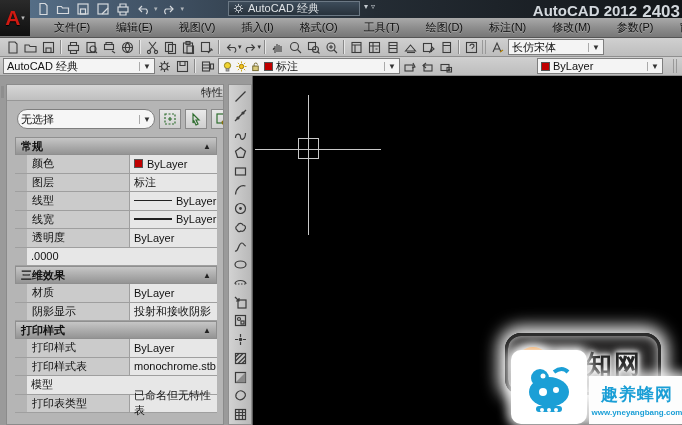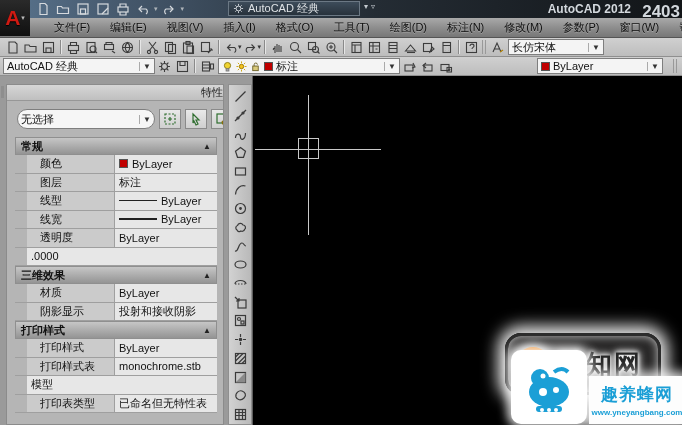--- a/index.html
+++ b/index.html
@@ -15,27 +15,27 @@
   .logo .a { color:#cf1a12; font-size:21px; font-weight:bold; text-shadow:0 1px 1px #000; }
   .logo .dd { color:#bbb; font-size:7px; margin-left:1px; }
   .qat { position:absolute; left:34px; top:1px; height:16px; display:flex; align-items:center; gap:3px; }
   .qicon { width:17px; height:15px; display:flex; align-items:center; justify-content:center; }
   .qicon svg { stroke:#d6dade; fill:none; stroke-width:1.2; }
   .qdd { color:#aeb4ba; font-size:7px; }
   .ws-switch { position:absolute; left:228px; top:1px; height:15px; width:132px;
     border:1px solid #6b7884; background:linear-gradient(180deg,#3d4c5a,#28323c);
     color:#dfe3e6; display:flex; align-items:center; padding:0 4px; gap:4px; }
   .ws-arrs { position:absolute; left:364px; top:2px; color:#c3c9cf; font-size:8px; letter-spacing:3px; }
-  .title-text { position:absolute; right:51px; top:2px; color:#d3d8dd; font-size:12px; font-weight:bold; }
+  .title-text { position:absolute; right:45px; top:2px; color:#d3d8dd; font-size:15px; font-weight:bold; }
   .title-partial { position:absolute; right:2px; top:2px; color:#d3d8dd; font-size:17px; font-weight:bold; }
 
   
   .menubar { position:absolute; left:0; top:18px; width:682px; height:20px;
     background:linear-gradient(180deg,#a9a9a9 0%,#8e8e8e 50%,#777 100%);
-    border-bottom:1px solid #555; display:flex; align-items:center; padding-left:44px; gap:0; }
+    border-bottom:1px solid #555; display:flex; align-items:center; padding-left:44px; gap:6px; }
   .menu-item { padding:0 10px; color:#0e0e0e; white-space:nowrap; text-shadow:0 1px 0 rgba(255,255,255,.25); }
 
   
   .tbar { position:absolute; left:0; width:682px; height:19px; background:linear-gradient(180deg,#d0d0d0,#bdbdbd);
     border-bottom:1px solid #8f8f8f; display:flex; align-items:center; padding:0 3px; }
   .tbar1 { top:38px; } .tbar2 { top:57px; }
   .ti { width:18px; height:17px; display:flex; align-items:center; justify-content:center; border-radius:2px; }
   .ti svg { stroke:#3c3c3c; fill:none; stroke-width:1.1; }
   .sep { width:1px; height:14px; background:#8a8a8a; margin:0 3px; box-shadow:1px 0 0 #e6e6e6; }
   .grip { width:4px; height:14px; margin:0 2px; border-left:1px solid #999; border-right:1px solid #999; }
@@ -64,22 +64,22 @@
   .sel-combo { width:138px; height:20px; background:#f6f6f6;border-radius:10px; }
   .pal-btn { width:22px; height:20px; border:1px solid #8a8a8a; background:linear-gradient(180deg,#e9e9e9,#cfcfcf);
     display:flex; align-items:center; justify-content:center; }
   .pal-btn svg { stroke:#2f6e2f; fill:none; stroke-width:1.2; }
   .pgrid { position:absolute; left:8px; top:52px; width:202px; }
   .psec { height:18px; background:linear-gradient(180deg,#c6c6c6,#949494); border:1px solid #8f8f8f;
     display:flex; align-items:center; padding:0 5px; font-weight:bold; color:#111; }
   .psec .caret { margin-left:auto; font-size:8px; color:#222; }
   .prow { height:18.5px; display:flex; border-bottom:1px solid #9f9f9f; }
   .prow .gutter { width:12px; background:#b5b5b5; }
-  .prow .plabel { width:88px; background:#cbcbcb; border-right:1px solid #9f9f9f; display:flex;
-    align-items:center; padding-left:13px; color:#111; }
+  .prow .plabel { width:103px; background:#cbcbcb; border-right:1px solid #9f9f9f; display:flex;
+    align-items:center; padding-left:5px; color:#111; }
   .prow .pvalue { flex:1; background:#e7e7e7; display:flex; align-items:center; padding-left:4px; gap:4px; color:#111; }
   .lt-line { width:38px; height:1px; background:#222; display:inline-block; }
   .lw-line { width:38px; height:2px; background:#222; display:inline-block; }
 
   
   .drawbar { position:absolute; left:228px; top:84px; width:24px; height:341px;
     background:linear-gradient(90deg,#d2d2d2,#b9b9b9); border:1px solid #8f8f8f; display:flex;
     flex-direction:column; align-items:center; padding-top:2px; }
   .di { width:20px; height:18.8px; display:flex; align-items:center; justify-content:center; }
   .di svg { stroke:#3a3a3a; fill:none; stroke-width:1.2; }

